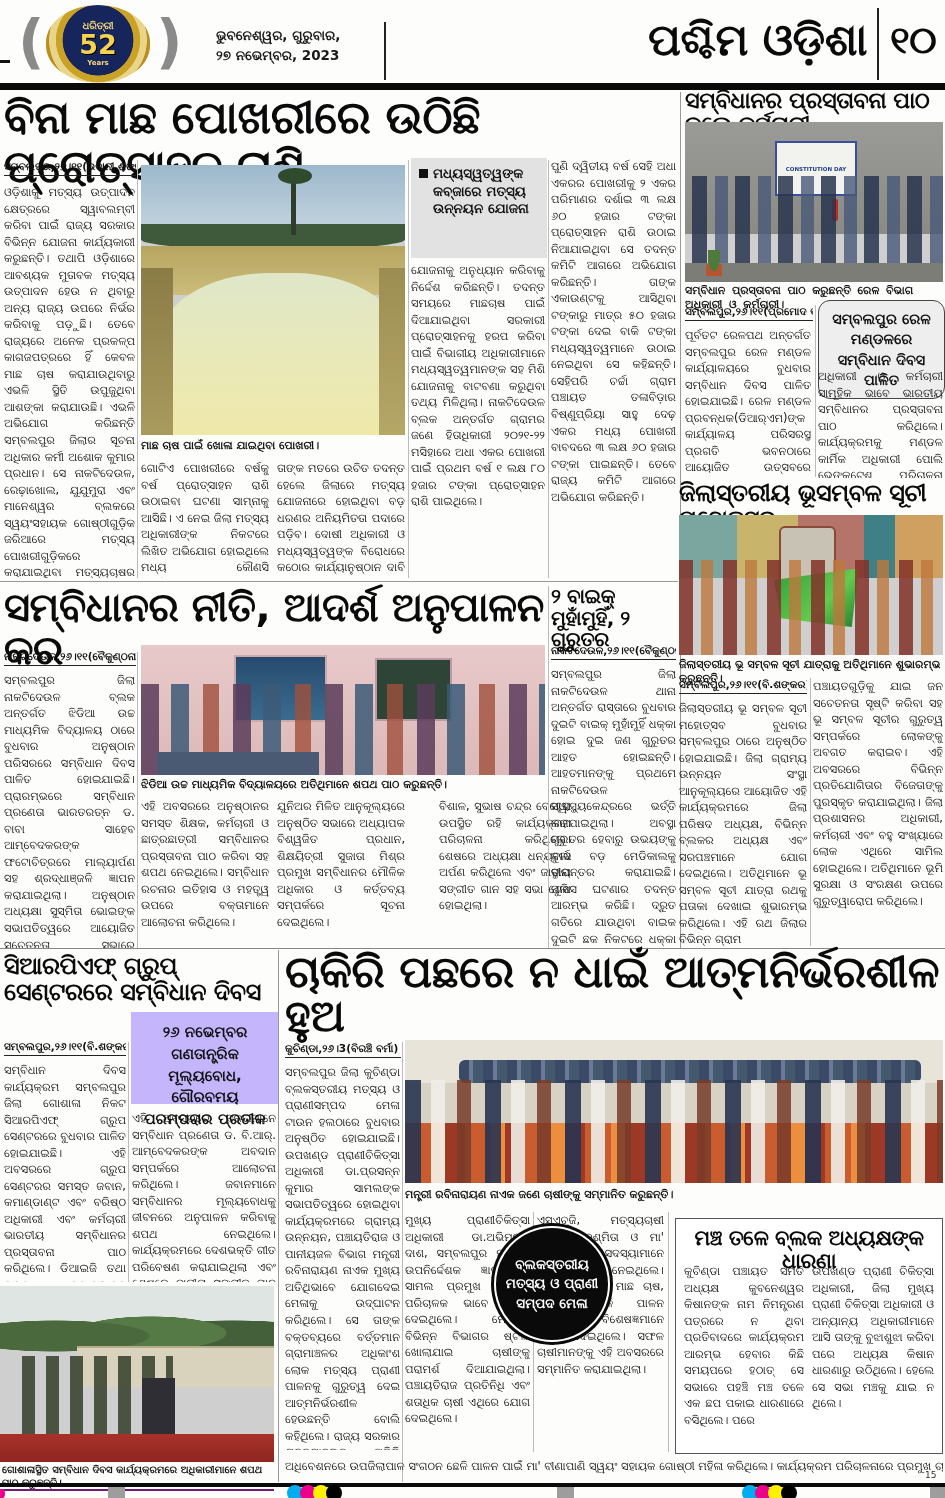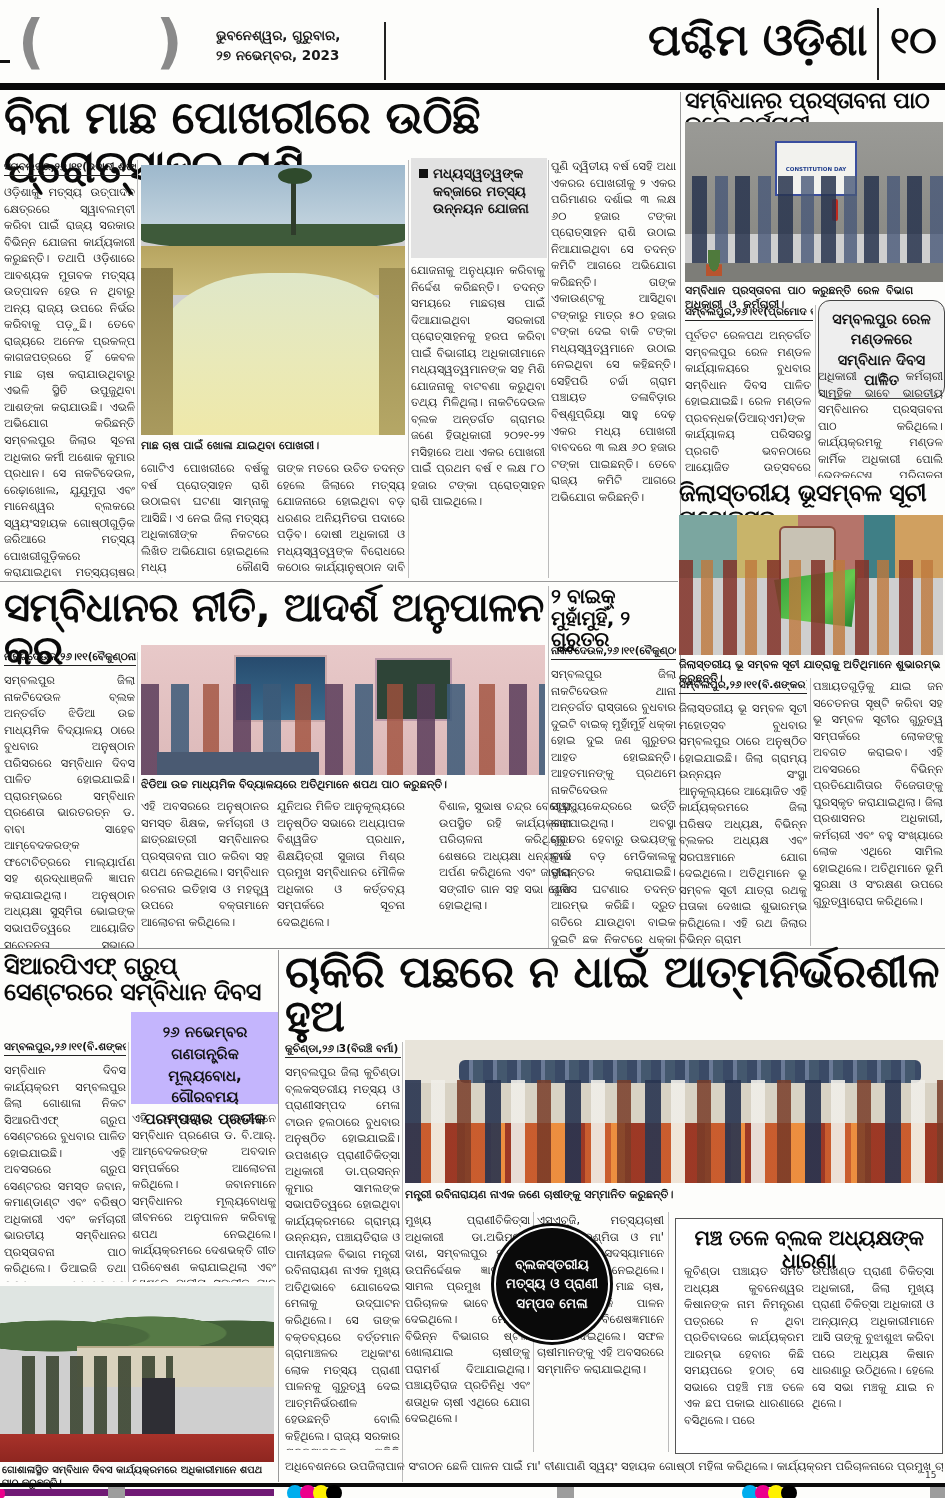--- a/index.html
+++ b/index.html
@@ -27,20 +27,25 @@
 </style>
 </head>
 <body>
 
 <div id="page">
 
   <div class="abs" style="left:0;top:0;width:945px;height:84px;">
     <div class="abs" style="left:18px;top:2px;width:170px;height:80px;">
       <div class="abs" style="left:0;top:6px;font-size:58px;color:#8a8a8a;font-weight:bold;">(</div>
       <div class="abs" style="left:138px;top:6px;font-size:58px;color:#8a8a8a;font-weight:bold;">)</div>
+      <div class="abs" style="left:28px;top:3px;width:104px;height:78px;background:radial-gradient(circle at 50% 45%, #16265c 0 52%, #c9a227 53% 62%, #e9d58a 63% 72%, #b9901e 73% 100%);border-radius:50% / 48%;display:flex;flex-direction:column;align-items:center;justify-content:center;">
+        <div style="color:#f3d97c;font-size:10px;font-weight:bold;line-height:1;">ଧରିତ୍ରୀ</div>
+        <div style="color:#f5d252;font-size:27px;font-weight:bold;line-height:1.05;text-shadow:1px 1px 0 #000;">52</div>
+        <div style="color:#f3d97c;font-size:7px;font-weight:bold;">Years</div>
+      </div>
     </div>
     <div class="abs" style="left:216px;top:26px;width:165px;font-size:13.5px;font-weight:bold;line-height:1.45;color:#1a1a1a;">
       <div>ଭୁବନେଶ୍ୱର, ଗୁରୁବାର,</div>
       <div>୨୭ ନଭେମ୍ବର, 2023</div>
     </div>
     <div class="abs vrule" style="left:384px;top:22px;height:58px;width:1.5px;background:#222;"></div>
     <div class="abs hl" style="right:78px;top:16px;font-size:44px;">ପଶ୍ଚିମ ଓଡ଼ିଶା</div>
     <div class="abs vrule" style="left:877px;top:8px;height:72px;width:1.5px;background:#222;"></div>
     <div class="abs hl" style="left:890px;top:20px;font-size:38px;">୧୦</div>
     <div class="abs" style="left:0;top:83px;width:945px;height:7px;background:#0a0a0a;"></div>
@@ -141,21 +146,21 @@
   <div class="abs vrule" style="left:128px;top:1042px;height:240px;"></div>
 
   <div class="photo" style="left:0px;top:1286px;width:274px;height:176px;">
     <div class="shape" style="left:0;top:0;width:100%;height:30%;background:#dfe5e2;"></div>
     <div class="shape" style="left:0;top:8%;width:100%;height:34%;background:radial-gradient(ellipse at 20% 60%, #4a6a3e 0 30%, transparent 31%), radial-gradient(ellipse at 55% 55%, #567a46 0 35%, transparent 36%), radial-gradient(ellipse at 85% 60%, #43603a 0 30%, transparent 31%);"></div>
     <div class="shape" style="left:28%;top:34%;width:72%;height:22%;background:#d9d2bd;border-top:2px solid #b8ab8a;"></div>
     <div class="shape" style="left:8%;top:40%;width:55%;height:52%;background:repeating-linear-gradient(90deg, rgba(60,70,50,.9) 0 13px, transparent 13px 24px);"></div>
     <div class="shape" style="left:52%;top:52%;width:12%;height:34%;background:#2e2e34;"></div>
     <div class="shape" style="left:0;bottom:0;width:100%;height:16%;background:linear-gradient(#a8322a,#8e2620);"></div>
   </div>
-  <div class="abs caption" style="left:2px;top:1464px;width:272px;font-size:10px;border-bottom:7px solid #701a75;">ଗୋଶାଳାସ୍ଥିତ ସମ୍ବିଧାନ ଦିବସ କାର୍ଯ୍ୟକ୍ରମରେ ଅଧିକାରୀମାନେ ଶପଥ ପାଠ କରୁଛନ୍ତି।</div>
+  <div class="abs caption" style="left:2px;top:1464px;width:272px;font-size:10px;border-bottom:2px solid #701a75;">ଗୋଶାଳାସ୍ଥିତ ସମ୍ବିଧାନ ଦିବସ କାର୍ଯ୍ୟକ୍ରମରେ ଅଧିକାରୀମାନେ ଶପଥ ପାଠ କରୁଛନ୍ତି।</div>
 
   <div class="abs vrule" style="left:278px;top:950px;height:532px;background:#999;"></div>
 
   <div class="abs hl" style="left:285px;top:950px;width:660px;font-size:44px;line-height:1.0;">ଚାକିରି ପଛରେ ନ ଧାଇଁ ଆତ୍ମନିର୍ଭରଶୀଳ ହୁଅ</div>
   <div class="abs byline" style="left:285px;top:1042px;width:116px;">କୁଚିଣ୍ଡା,୨୬।3(ବିରଞ୍ଚି ବର୍ମା)</div>
   <div class="abs body-txt" style="left:285px;top:1064px;width:115px;height:386px;">ସମ୍ବଲପୁର ଜିଲା କୁଚିଣ୍ଡା ବ୍ଲକସ୍ତରୀୟ ମତ୍ସ୍ୟ ଓ ପ୍ରାଣୀସମ୍ପଦ ମେଳା ଟାଉନ ହଲଠାରେ ବୁଧବାର ଅନୁଷ୍ଠିତ ହୋଇଯାଇଛି। ଉପଖଣ୍ଡ ପ୍ରାଣୀଚିକିତ୍ସା ଅଧିକାରୀ ଡା.ପ୍ରସନ୍ନ କୁମାର ସାମଲଙ୍କ ସଭାପତିତ୍ୱରେ ହୋଇଥିବା କାର୍ଯ୍ୟକ୍ରମରେ ଗ୍ରାମ୍ୟ ଉନ୍ନୟନ, ପଞ୍ଚାୟତିରାଜ ଓ ପାନୀୟଜଳ ବିଭାଗ ମନ୍ତ୍ରୀ ରବିନାରାୟଣ ନାଏକ ମୁଖ୍ୟ ଅତିଥିଭାବେ ଯୋଗଦେଇ ମେଳାକୁ ଉଦ୍‌ଘାଟନ କରିଥିଲେ। ସେ ତାଙ୍କ ବକ୍ତବ୍ୟରେ ବର୍ତ୍ତମାନ ଗ୍ରାମାଞ୍ଚଳର ଅଧିକାଂଶ ଲୋକ ମତ୍ସ୍ୟ ପ୍ରାଣୀ ପାଳନକୁ ଗୁରୁତ୍ୱ ଦେଇ ଆତ୍ମନିର୍ଭରଶୀଳ ହେଉଛନ୍ତି ବୋଲି କହିଥିଲେ। ରାଜ୍ୟ ସରକାର ଯୁବକମାନଙ୍କୁ ଚାକିରି ପଛରେ ନ ଧାଇଁ ସ୍ୱାବଲମ୍ବୀ ହେବାକୁ ପରାମର୍ଶ ଦେଇଥିଲେ।</div>
 
   <div class="photo" style="left:405px;top:1040px;width:538px;height:143px;">
     <div class="shape" style="left:0;top:0;width:100%;height:100%;background:linear-gradient(#e8e4da 0 30%, #d8d2c4 30% 100%);"></div>
     <div class="shape" style="left:10%;top:14%;width:86%;height:16%;background:repeating-linear-gradient(90deg,#3a4a66 0 10px,#6a7a96 10px 14px,#44586e 14px 24px);border-radius:6px;"></div>

